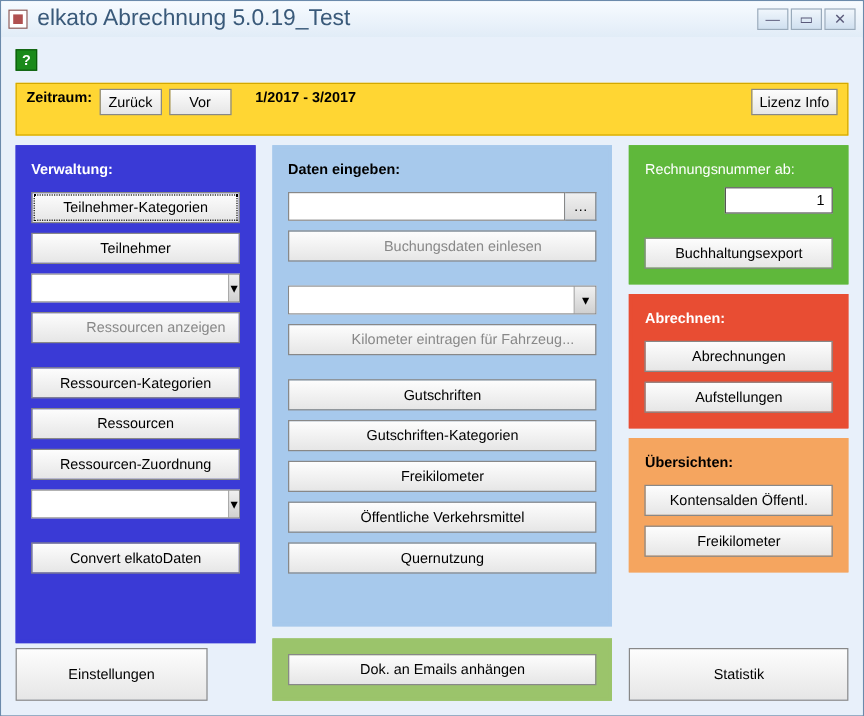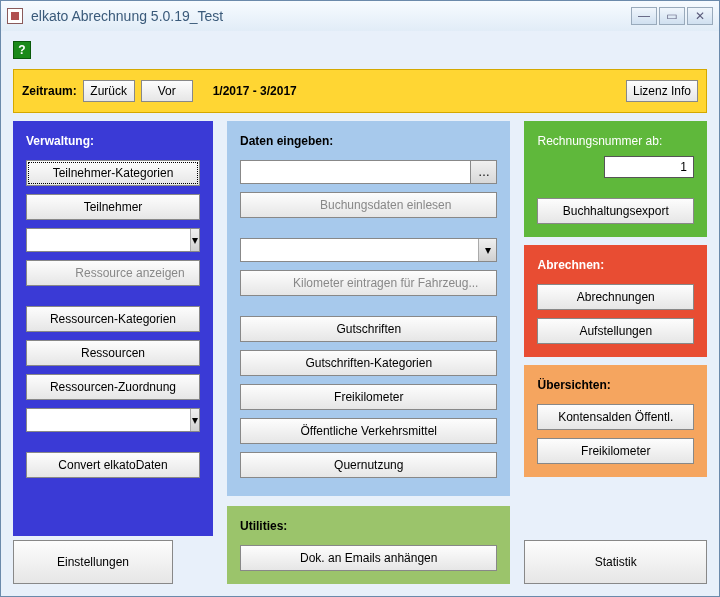--- a/index.html
+++ b/index.html
@@ -1,27 +1,27 @@
 <!DOCTYPE html>
 <html><head>
 <meta charset="utf-8">
 <style>
   * { box-sizing: border-box; margin: 0; padding: 0; font-family: Tahoma, Arial, sans-serif; font-size: 12px; }
   body { background: #f0f0f0; }
   .window { width: 720px; height: 597px; background: linear-gradient(#eaf2fb, #d8e6f5); border: 1px solid #6b8aab; display: flex; flex-direction: column; }
   .titlebar { height: 30px; display: flex; align-items: center; padding: 0 6px; background: linear-gradient(#f7fbff, #e1ecf7); }
   .title-icon { width: 16px; height: 16px; border: 1px solid #8a5a5a; background: #fff; margin-right: 8px; display: flex; align-items: center; justify-content: center; }
   .title-icon-inner { width: 8px; height: 8px; background: #b05050; }
-  .title-text { flex: 1; color: #3a5a7a; font-size: 14px; }
+  .title-text { flex: 1; color: #3a5a7a; font-size: 19px; }
   .win-btns { display: flex; gap: 2px; }
   .win-btn { width: 26px; height: 18px; background: linear-gradient(#f0f6fc, #d0e0f0); border: 1px solid #9ab; display: flex; align-items: center; justify-content: center; font-size: 12px; color: #5a5a7a; }
   .client { flex: 1; padding: 10px 12px 12px 12px; display: flex; flex-direction: column; gap: 8px; background: #e8f0fa; }
   .help-row { height: 20px; }
   .help-btn { width: 18px; height: 18px; background: #1a8a1a; color: #fff; display: flex; align-items: center; justify-content: center; font-weight: bold; border: 1px solid #0a5a0a; }
-  .timebar { height: 44px; background: #ffd633; border: 1px solid #d4a800; display: flex; align-items: center; padding: 16px 8px; gap: 6px; }
+  .timebar { height: 44px; background: #ffd633; border: 1px solid #d4a800; display: flex; align-items: flex-start; padding: 4px 8px; gap: 6px; }
   .timebar .lbl { font-weight: bold; }
   .btn { background: linear-gradient(#fdfdfd, #e6e6e6); border: 1px solid #888; height: 24px; display: flex; align-items: center; justify-content: center; padding: 0 6px; cursor: pointer; white-space: nowrap; }
   .btn.disabled { color: #888; padding-left: 40px; }
   .timebar .btn { height: 22px; min-width: 52px; }
   .timebar .range { margin-left: 14px; margin-right: auto; font-weight: bold; }
   .licence { min-width: 150px; }
   .main { flex: 1; display: flex; gap: 14px; }
   .panel { border: 3px solid; padding: 10px; display: flex; flex-direction: column; gap: 8px; }
   .panel-title { color: #fff; font-weight: bold; margin-bottom: 4px; }
   .left { width: 200px; display: flex; flex-direction: column; gap: 4px; }
@@ -84,21 +84,21 @@
 
       <div class="left">
         <div class="panel verwaltung">
           <div class="panel-title">Verwaltung:</div>
           <div class="btn wide" style="outline:1px dotted #000; outline-offset:-3px;">Teilnehmer-Kategorien</div>
           <div class="btn wide">Teilnehmer</div>
           <div class="combo">
             <input style="">
             <div class="arrow">▾</div>
           </div>
-          <div class="btn wide disabled">Ressource anzeigen</div>
+          <div class="btn wide disabled">Ressourcen anzeigen</div>
           <div class="sep"></div>
           <div class="btn wide">Ressourcen-Kategorien</div>
           <div class="btn wide">Ressourcen</div>
           <div class="btn wide">Ressourcen-Zuordnung</div>
           <div class="combo">
             <input style="">
             <div class="arrow">▾</div>
           </div>
           <div class="sep"></div>
           <div class="btn wide">Convert elkatoDaten</div>
@@ -123,21 +123,20 @@
           </div>
           <div class="btn wide disabled">Kilometer eintragen für Fahrzeug...</div>
           <div class="spacer-sm"></div>
           <div class="btn wide">Gutschriften</div>
           <div class="btn wide">Gutschriften-Kategorien</div>
           <div class="btn wide">Freikilometer</div>
           <div class="btn wide">Öffentliche Verkehrsmittel</div>
           <div class="btn wide">Quernutzung</div>
         </div>
         <div class="panel utilities">
-          <div class="panel-title">Utilities:</div>
           <div class="btn wide">Dok. an Emails anhängen</div>
         </div>
       </div>
 
       <div class="right">
         <div class="panel buchf">
           <div class="buchf-lbl">Rechnungsnummer ab:</div>
           <div class="buchf-row">
             <input class="num-input" value="1" style="">
           </div>

